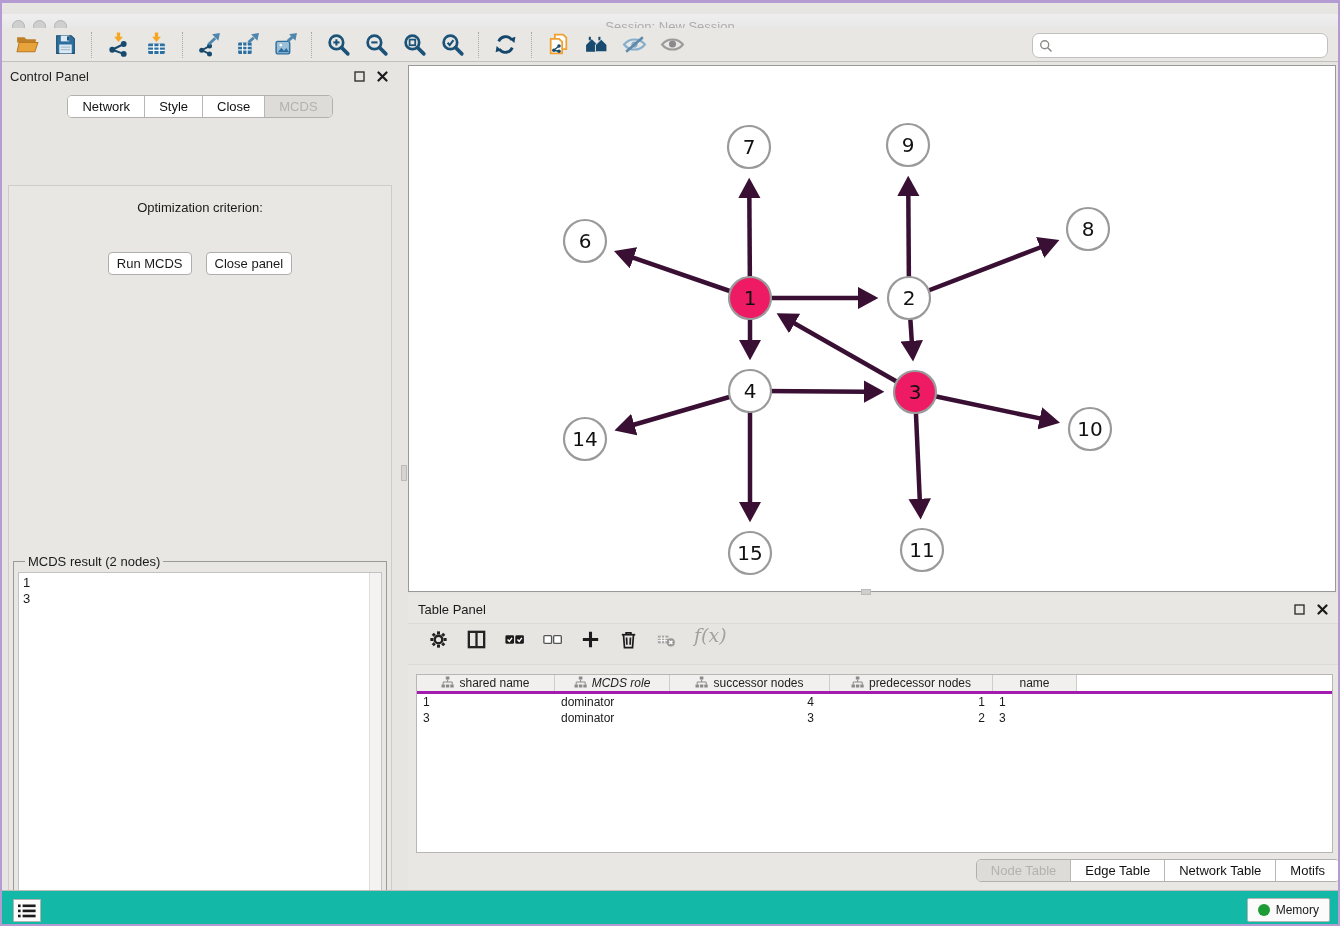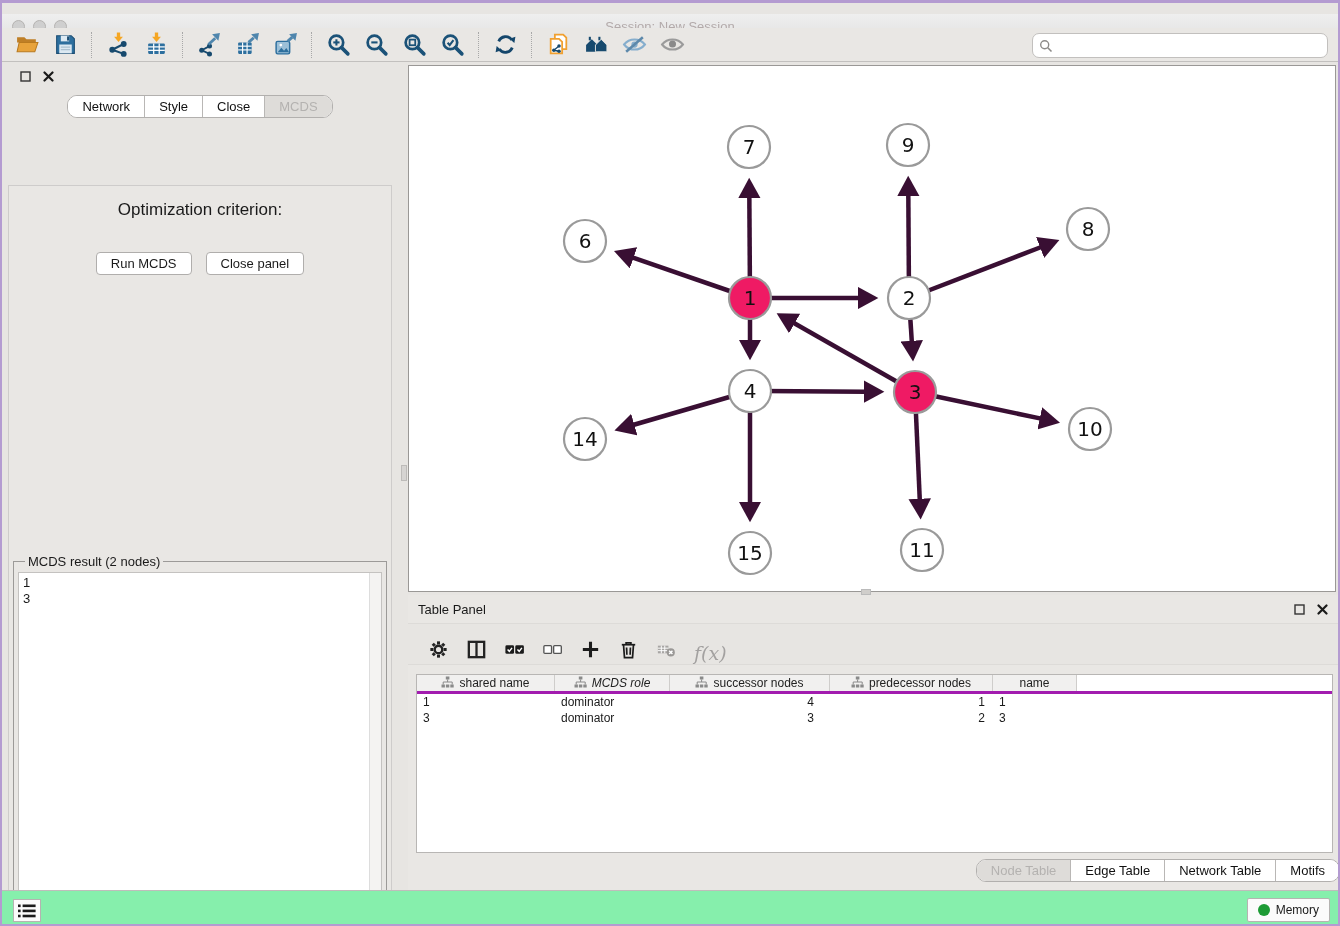--- a/index.html
+++ b/index.html
@@ -26,31 +26,31 @@
   .search-wrap{position:absolute;right:12px;top:5px;width:296px;height:25px;background:#fff;
                border:1px solid #c2c0be;border-radius:7px;display:flex;align-items:center;padding-left:6px}
   .search-wrap input{border:none;outline:none;flex:1;height:21px;font-size:13px;background:transparent;margin-left:4px}
 
   
   .control-panel{left:0;top:63px;width:400px;height:827px;background:#e7e5e2}
   .panel-head{height:26px;display:flex;align-items:center;padding:0 10px}
   .panel-head .ph-title{flex:1;font-size:13px;color:#222}
   .mini-ic{width:15px;height:15px;margin-left:8px;display:flex;align-items:center;justify-content:center}
   .segbar{display:flex;justify-content:center;margin-top:6px}
-  .seggroup{display:flex;border:1px solid #b2b0ae;border-radius:10px;overflow:hidden;background:#fff}
+  .seggroup{display:flex;border:1px solid #b2b0ae;border-radius:5px;overflow:hidden;background:#fff}
   .seg{padding:3px 14px;font-size:13px;background:#fff;color:#111;border-left:1px solid #b9b7b5;cursor:default}
   .seg:first-child{border-left:none}
   .seg.sel{background:#dedcd9;color:#b4b2b0}
   .cp-content{position:absolute;left:8px;top:122px;width:384px;height:758px;border:1px solid #cecccb;background:#e9e7e4}
-  .opt-label{text-align:center;margin-top:14px;font-size:17px}
+  .opt-label{text-align:center;margin-top:14px;font-size:13px}
   .selectbox{position:absolute;left:36px;top:33px;width:312px;height:23px;background:#fff;border:1px solid #b0aeac;
              border-radius:4px;display:flex;align-items:center;padding:0 8px;font-size:13px}
   .selectbox .sb-val{flex:1}
   .btn-row{position:absolute;left:0;top:66px;width:100%;display:flex;justify-content:center;gap:14px}
-  .pbtn{height:23px;padding:0 14px;background:#fff;border:1px solid #b0aeac;border-radius:4px;
+  .pbtn{height:23px;padding:0 8px;background:#fff;border:1px solid #b0aeac;border-radius:4px;
         font-size:13px;display:flex;align-items:center}
   fieldset.result{position:absolute;left:4px;top:368px;width:374px;height:378px;border:1px solid #9c9a98;
                   background:#e9e7e4;padding:0}
   fieldset.result legend{font-size:13px;margin-left:11px;padding:0 3px}
   .result-inner{position:absolute;left:4px;top:3px;right:4px;bottom:6px;background:#fff;border:1px solid #c4c2c0}
   .result-text{position:absolute;inset:0;right:12px;padding:2px 4px;font-size:13px;line-height:16px}
   .result-scroll{position:absolute;top:0;right:0;width:12px;bottom:0;background:#f4f3f2;border-left:1px solid #ddd}
 
   
   .vdiv{left:400px;top:63px;width:8px;height:827px;background:#e7e5e2}
@@ -67,38 +67,38 @@
   .ctl.red{background:#f2574f;border:1px solid #d6453c}
   .ctl.yellow{background:#f8b332;border:1px solid #d99b26}
   .ctl.green{background:#3bb13f;border:1px solid #2f9431}
   #graph{position:absolute;left:0;top:24px;width:926px;height:501px}
   .hgrip{left:861px;top:589px;width:10px;height:6px;background:#d0cecb;border:1px solid #bbb}
 
   
   .table-panel{left:408px;top:595px;width:932px;height:295px;background:#e9e7e4}
   .tp-head{height:28px;display:flex;align-items:center;padding:0 10px}
   .tp-head .ph-title{flex:1}
-  .tp-toolbar{height:42px;display:flex;align-items:flex-end;padding-left:16px;gap:10px;background:#e7e5e2;
+  .tp-toolbar{height:42px;display:flex;align-items:flex-start;padding-left:16px;gap:10px;background:#e7e5e2;
               border-top:1px solid #dddbd8;border-bottom:1px solid #dddbd8}
   .tp-btn{width:28px;height:30px;display:flex;align-items:center;justify-content:center}
   .tp-btn svg{width:23px;height:23px}
   .fx{font-family:"DejaVu Serif","Liberation Serif",serif;font-style:italic;font-size:19px;color:#a3a1a0;margin-left:4px}
   .tbl{position:absolute;left:8px;top:79px;width:917px;height:179px;background:#fff;border:1px solid #b8b6b4;overflow:hidden}
   .thead{display:flex;height:19px;border-bottom:3px solid #a21caf}
   .hcell{background:#f1f0ef;border-right:1px solid #cfcdcb;display:flex;align-items:center;justify-content:center;
          gap:5px;font-size:12px;color:#222}
   .hcell svg{flex:none}
   .trow{display:flex;height:16px;font-size:12px}
   .tcell{padding:1px 6px;white-space:nowrap;overflow:hidden}
   .tcell.num{text-align:right;padding-right:16px}
   .tcell.num2{text-align:right;padding-right:8px}
   .tp-tabs{position:absolute;left:0;bottom:8px;width:100%;display:flex;justify-content:flex-end}
 
   
-  .statusbar{left:0;top:890px;width:1340px;height:36px;background:#86efac;border-top:1px solid #bfbdbb}
+  .statusbar{left:0;top:890px;width:1340px;height:36px;background:#14b8a6;border-top:1px solid #bfbdbb}
   .list-btn{position:absolute;left:13px;top:8px;width:28px;height:23px;background:#fbfbfb;border:1px solid #b5b3b1;
             display:flex;align-items:center;justify-content:center}
   .mem-btn{position:absolute;right:10px;top:7px;height:24px;background:#fbfbfb;border:1px solid #b5b3b1;
            border-radius:2px;display:flex;align-items:center;gap:6px;padding:0 10px;font-size:12px}
   .mem-dot{width:12px;height:12px;border-radius:50%;background:#1d9b35}
 </style>
 </head>
 <body>
 
 <div class="abs titlebar" style="left:0;top:14px">
@@ -273,20 +273,21 @@
     <svg width="14" height="14" viewBox="0 0 14 14">
       <circle cx="5.7" cy="5.7" r="4" fill="none" stroke="#8c8a88" stroke-width="1.4"></circle>
       <line x1="8.8" y1="8.8" x2="12.5" y2="12.5" stroke="#8c8a88" stroke-width="1.6"></line>
     </svg>
     <input type="text" value="" style="">
   </div>
 </div>
 
 <div class="abs control-panel">
   <div class="panel-head">
+    <span class="ph-title">Control Panel</span>
     <span class="mini-ic">
       <svg width="11" height="11" viewBox="0 0 11 11">
           <rect x="1" y="1" width="9" height="9" fill="none" stroke="#333" stroke-width="1.4"></rect>
         </svg>
     </span>
     <span class="mini-ic">
       <svg width="11" height="11" viewBox="0 0 11 11">
           <path d="M1.5 1.5l8 8M9.5 1.5l-8 8" stroke="#1a1a1a" stroke-width="2.2" stroke-linecap="round"></path>
         </svg>
     </span>

